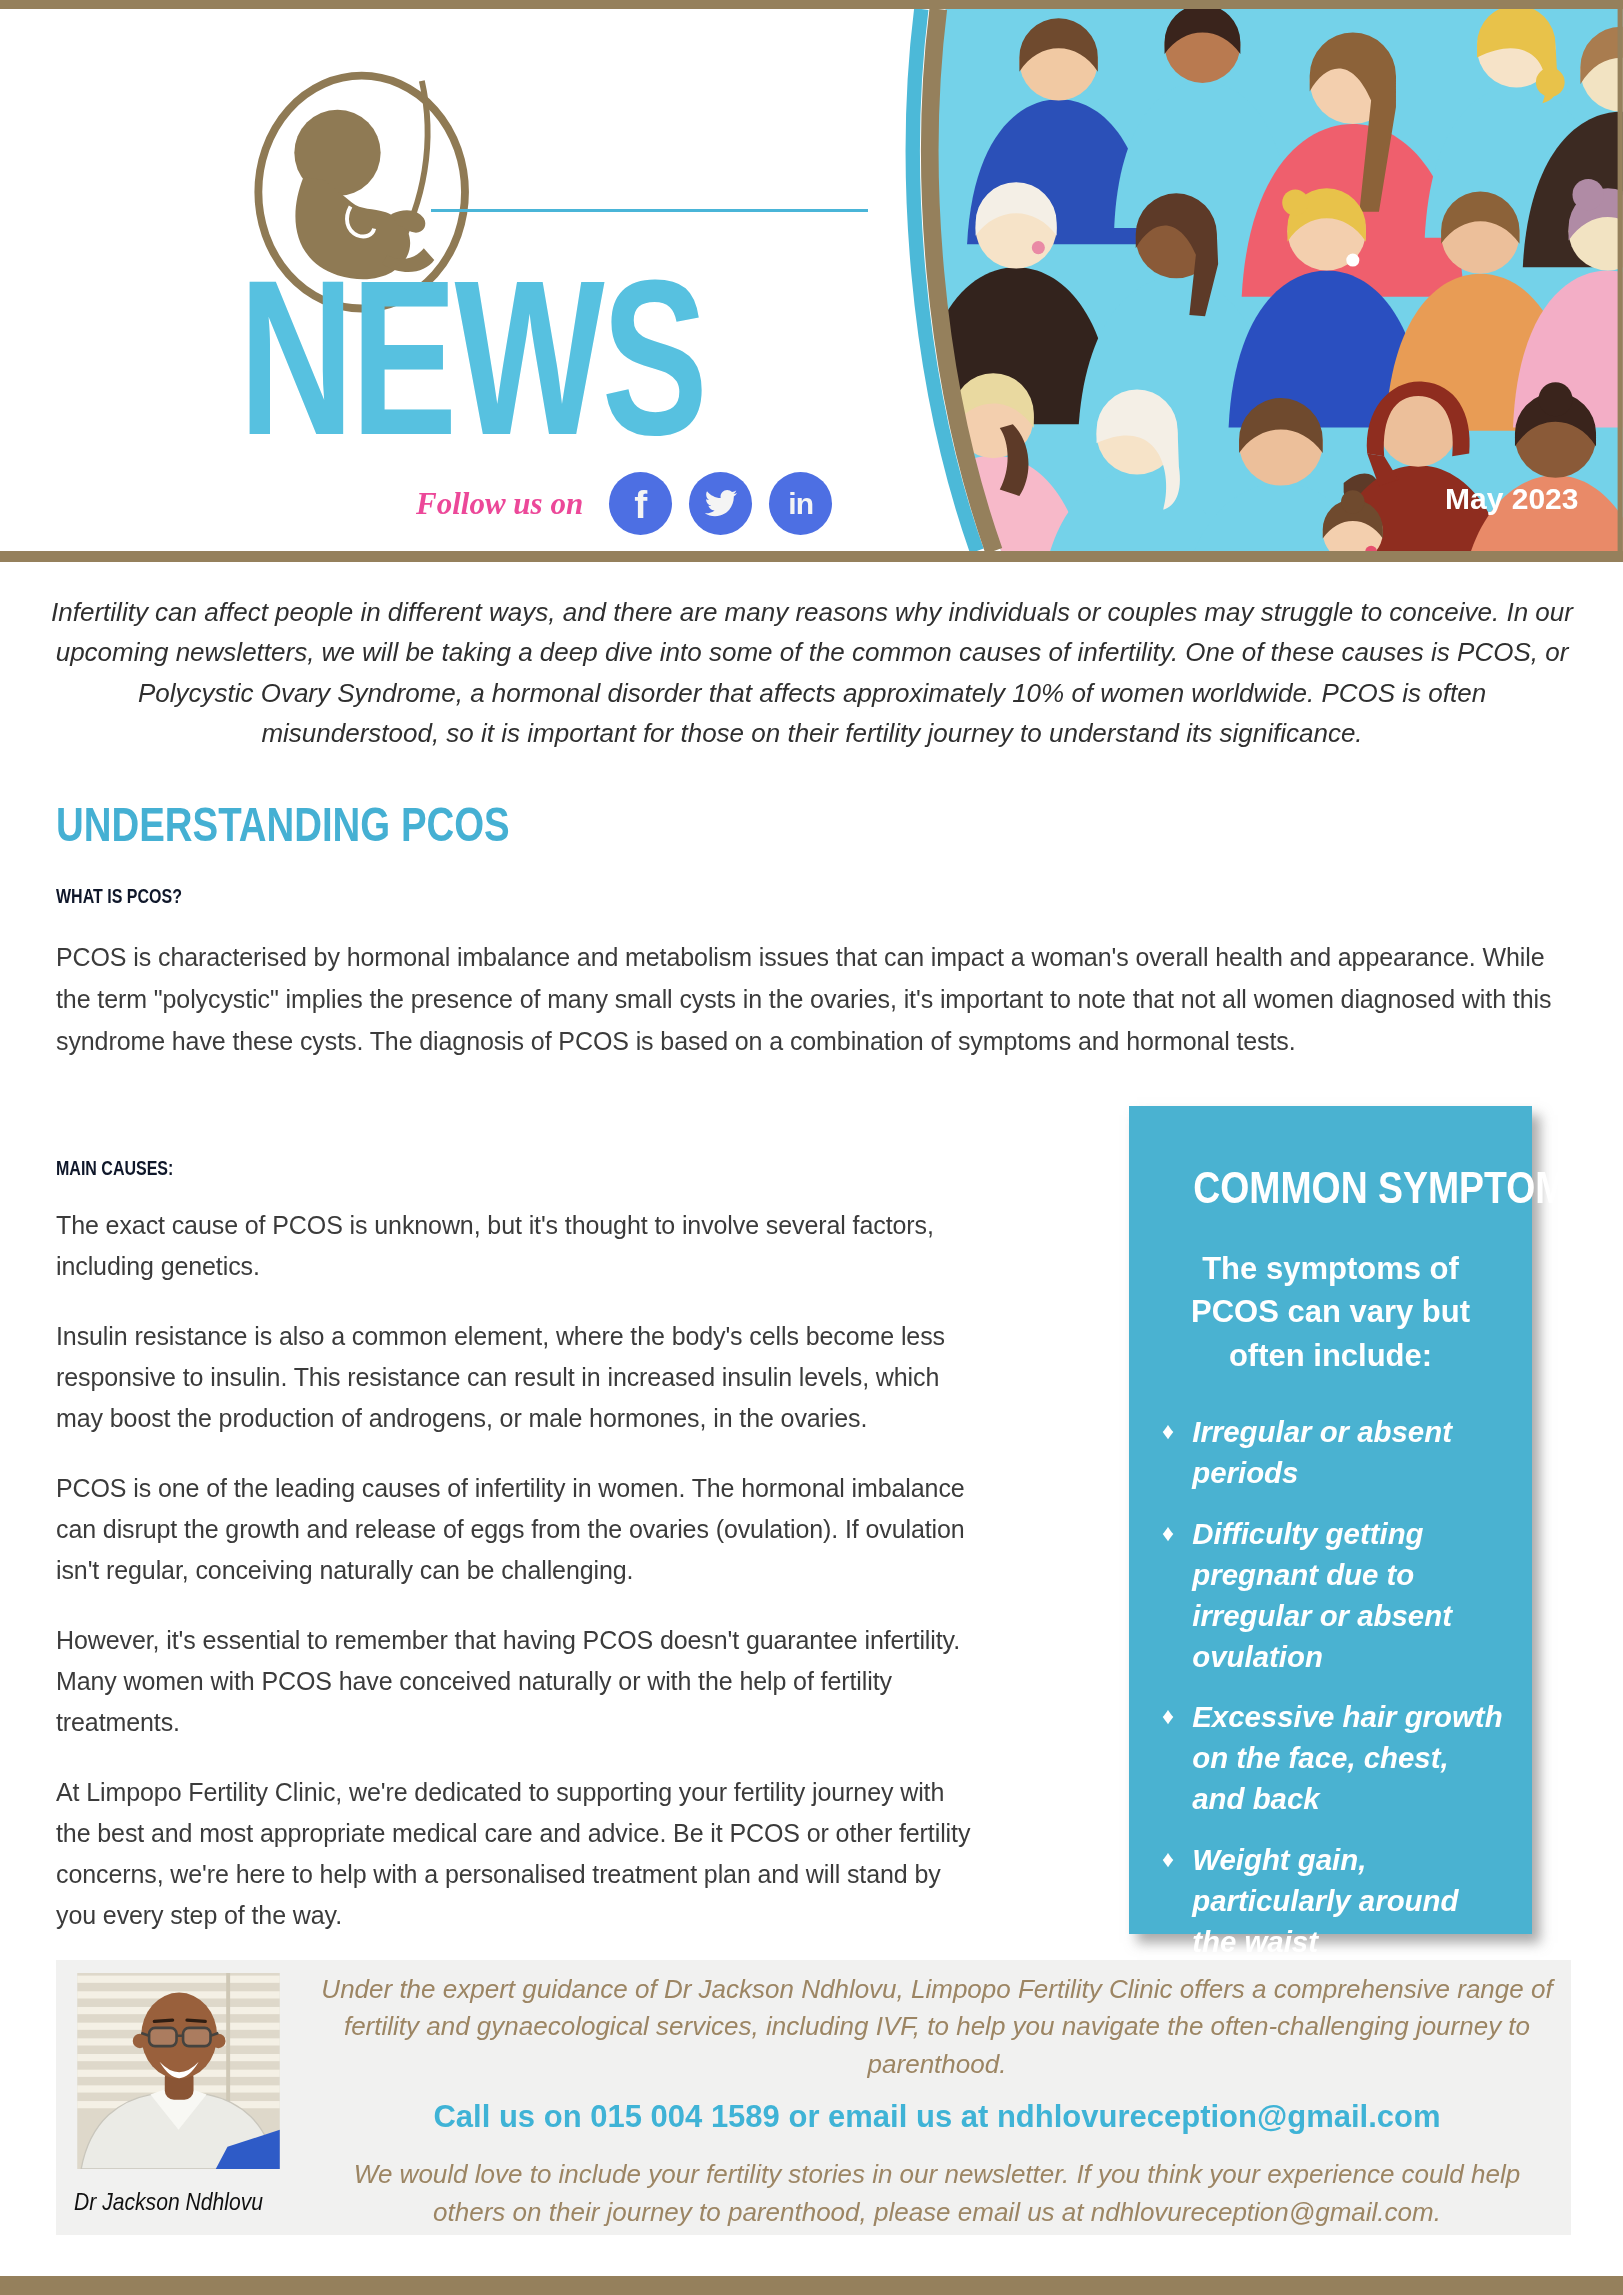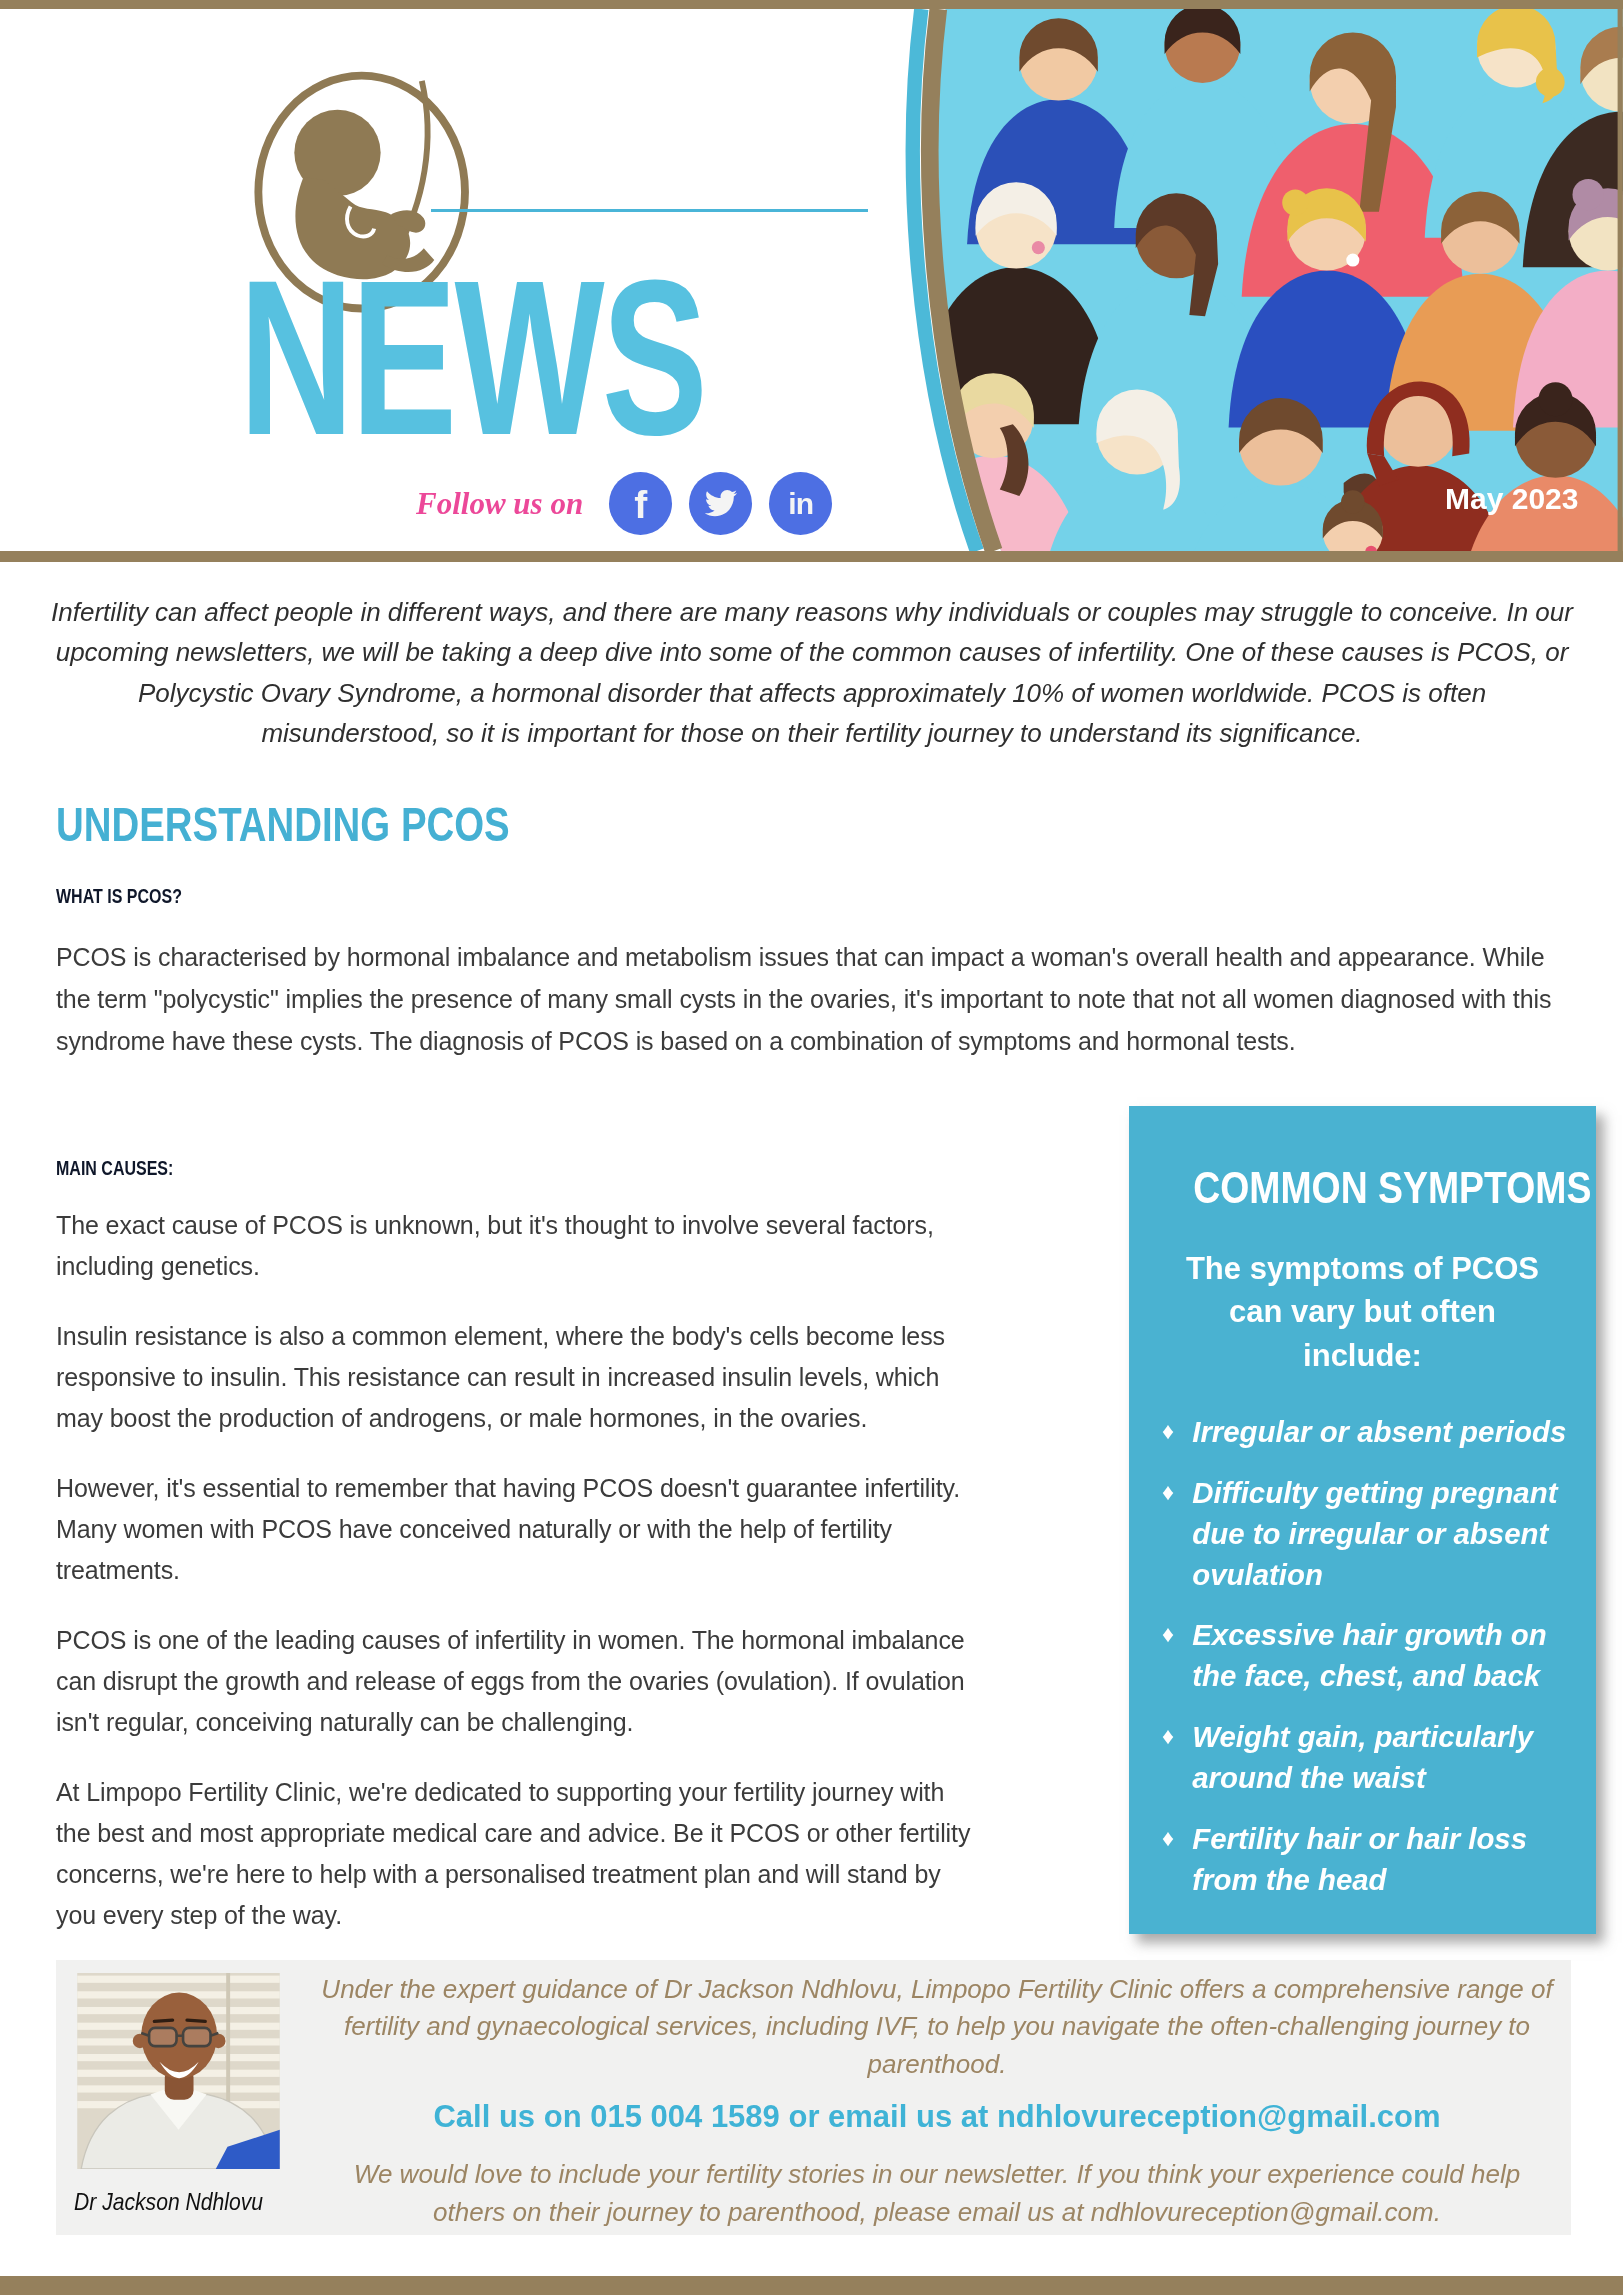--- a/index.html
+++ b/index.html
@@ -41,21 +41,21 @@
   .h-what{left:56px;top:885px;}
   .h-causes{left:56px;top:1157px;}
   .cx{display:inline-block;transform:scaleX(.8);transform-origin:0 50%;font-weight:700;letter-spacing:0px;}
   .body-full{position:absolute;left:56px;top:936px;width:1518px;margin:0;font-size:25px;line-height:1.68;
         color:#3b3b3b;letter-spacing:-0.1px;}
   .left-col{position:absolute;left:56px;top:1205px;width:924px;font-size:25px;line-height:1.64;
         color:#3b3b3b;letter-spacing:-0.1px;}
   .left-col p{margin:0 0 29px 0;}
 
   
-  .symptoms-box{position:absolute;left:1129px;top:1106px;width:467px;height:828px;background:#4ab2d1;
+  .symptoms-box{position:absolute;left:1129px;top:1106px;width:403px;height:828px;background:#4ab2d1;
         box-shadow:7.9px 9.2px 11.8px rgba(100,100,100,.55);box-sizing:border-box;padding:26px 29px;color:#ffffff;}
   .sym-title{margin:31px 0 0 0;text-align:center;font-size:44px;white-space:nowrap;}
   .sym-title .cx{transform:scaleX(.85);transform-origin:50% 50%;}
   .sym-intro{margin:34px 11.8px 0 11.8px;text-align:center;font-size:31px;font-weight:700;line-height:1.4;}
   .sym-list{list-style:none;margin:34px 0 0 0;padding:0 0 0 3.9px;}
   .sym-list li{display:flex;align-items:flex-start;margin-bottom:19.6px;}
   .sym-diamond{font-size:23.6px;line-height:41px;margin-right:18.3px;flex:0 0 auto;}
   .sym-text{font-size:29.4px;font-weight:700;font-style:italic;line-height:41px;}
 
   
@@ -222,22 +222,22 @@
   <h1 class="h-main"><span class="cx">UNDERSTANDING PCOS</span></h1>
 
   <h2 class="h-sub h-what"><span class="cx">WHAT IS PCOS?</span></h2>
   <p class="body-full">PCOS is characterised by hormonal imbalance and metabolism issues that can impact a woman's overall health and appearance. While the term "polycystic" implies the presence of many small cysts in the ovaries, it's important to note that not all women diagnosed with this syndrome have these cysts. The diagnosis of PCOS is based on a combination of symptoms and hormonal tests.</p>
 
   <h2 class="h-sub h-causes"><span class="cx">MAIN CAUSES:</span></h2>
 
   <div class="left-col">
     <p>The exact cause of PCOS is unknown, but it's thought to involve several factors, including genetics.</p>
     <p>Insulin resistance is also a common element, where the body's cells become less responsive to insulin. This resistance can result in increased insulin levels, which may boost the production of androgens, or male hormones, in the ovaries.</p>
+    <p>PCOS is one of the leading causes of infertility in women. The hormonal imbalance can disrupt the growth and release of eggs from the ovaries (ovulation). If ovulation isn't regular, conceiving naturally can be challenging.</p>
     <p>However, it's essential to remember that having PCOS doesn't guarantee infertility. Many women with PCOS have conceived naturally or with the help of fertility treatments.</p>
-    <p>PCOS is one of the leading causes of infertility in women. The hormonal imbalance can disrupt the growth and release of eggs from the ovaries (ovulation). If ovulation isn't regular, conceiving naturally can be challenging.</p>
     <p>At Limpopo Fertility Clinic, we're dedicated to supporting your fertility journey with the best and most appropriate medical care and advice. Be it PCOS or other fertility concerns, we're here to help with a personalised treatment plan and will stand by you every step of the way.</p>
   </div>
 
   <aside class="symptoms-box">
     <h3 class="sym-title"><span class="cx">COMMON SYMPTOMS</span></h3>
     <p class="sym-intro">The symptoms of PCOS can vary but often include:</p>
     <ul class="sym-list">
       <li>
           <span class="sym-diamond">♦</span>
           <span class="sym-text">Irregular or absent periods</span>

